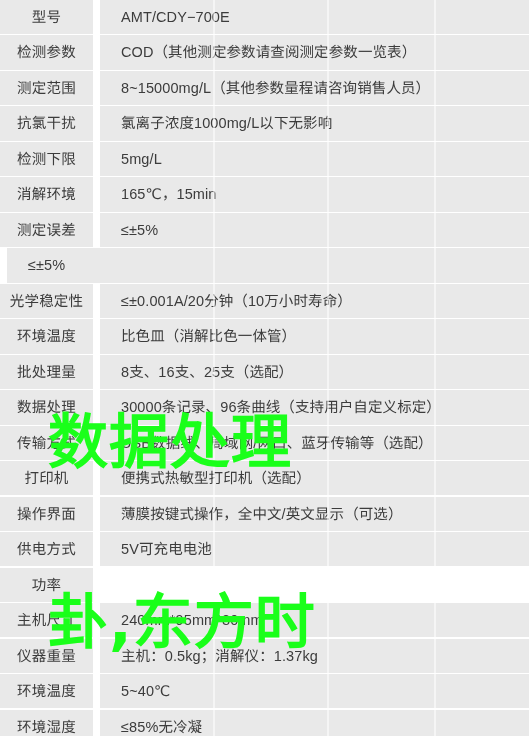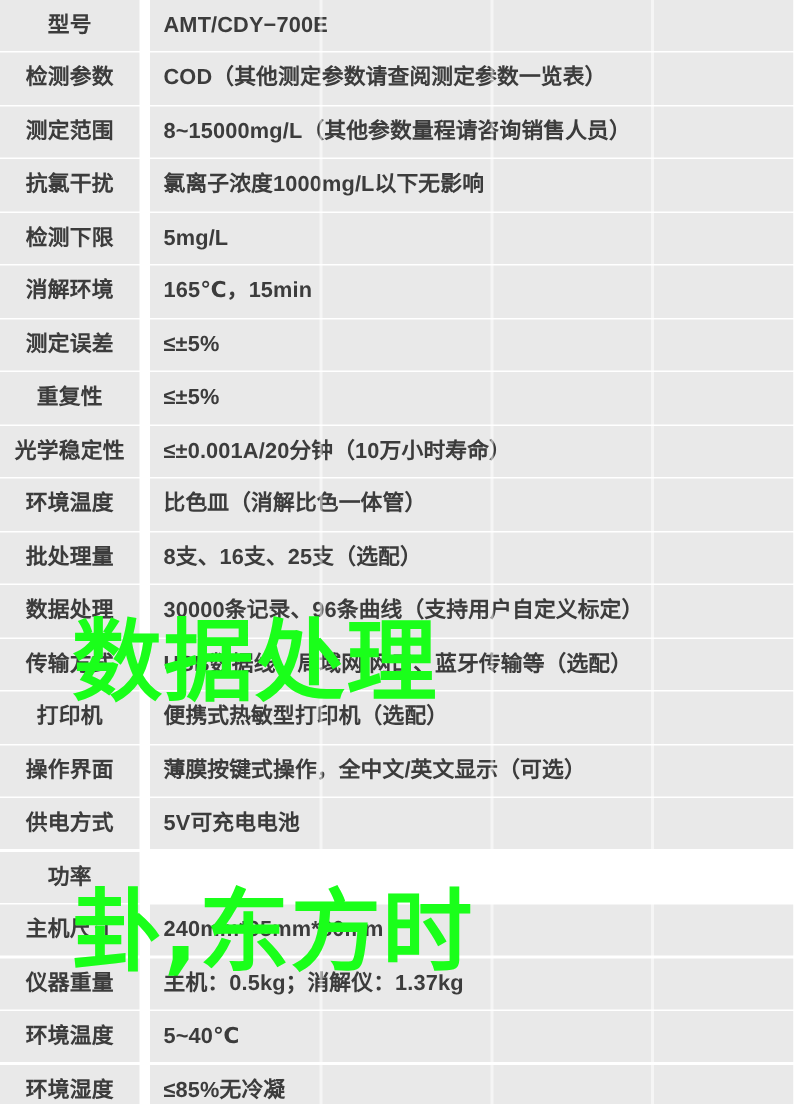--- a/index.html
+++ b/index.html
@@ -19,26 +19,25 @@
   #spec-table {
     position: relative;
     width: 529px;
     height: 736px;
     box-sizing: border-box;
     background: #ffffff;
   }
 
   .spec-row {
     display: flex;
-    align-items: center;
+    align-items: flex-end;
     height: 34.2px;
     margin-bottom: 1.3px;
     position: relative;
     z-index: 1;
-    font-weight: bold;
   }
 
   .spec-label {
     width: 93px;
     min-width: 93px;
     background: #e9e9e9;
     color: #3c3c3c;
     font-size: 14.5px;
     line-height: 34.2px;
     text-align: center;
@@ -49,21 +48,21 @@
   }
 
   .spec-value {
     flex: 1 1 auto;
     margin-left: 7px;
     background: #e9e9e9;
     color: #3c3c3c;
     font-size: 14.5px;
     line-height: 34.2px;
     text-align: left;
-    padding-left: 9px;
+    padding-left: 21px;
     letter-spacing: 0.1px;
     white-space: nowrap;
     overflow: hidden;
     box-sizing: border-box;
   }
 
   
   .seam {
     position: absolute;
     top: 0;
@@ -127,21 +126,20 @@
       </div>
       <div class="spec-row">
         <div class="spec-label">消解环境</div>
         <div class="spec-value">165℃，15min</div>
       </div>
       <div class="spec-row">
         <div class="spec-label">测定误差</div>
         <div class="spec-value">≤±5%</div>
       </div>
       <div class="spec-row">
-        <div class="spec-label">重复性</div>
         <div class="spec-value">≤±5%</div>
       </div>
       <div class="spec-row">
         <div class="spec-label">光学稳定性</div>
         <div class="spec-value">≤±0.001A/20分钟（10万小时寿命）</div>
       </div>
       <div class="spec-row">
         <div class="spec-label">环境温度</div>
         <div class="spec-value">比色皿（消解比色一体管）</div>
       </div>

